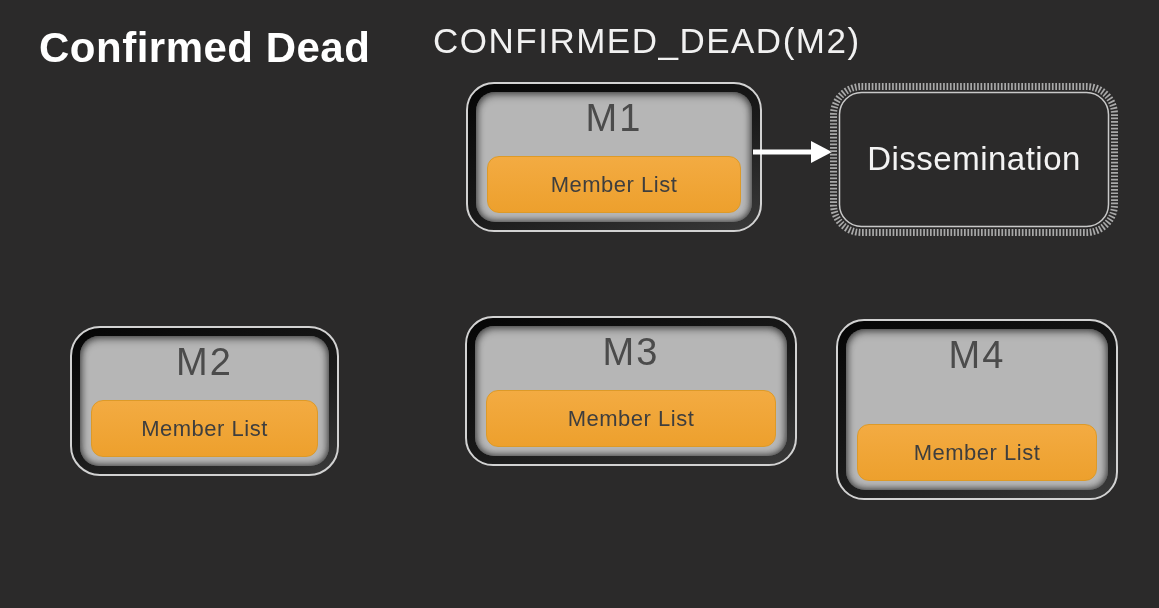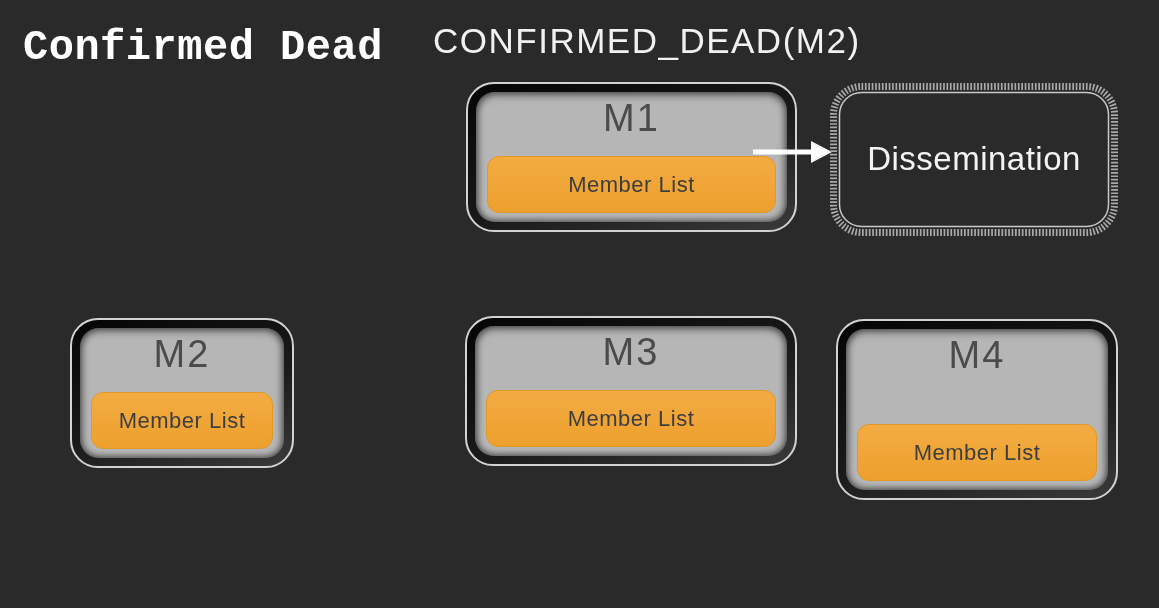--- a/index.html
+++ b/index.html
@@ -2,22 +2,22 @@
 <html><head>
 <meta charset="utf-8">
 <style>
   html,body{margin:0;padding:0;}
   body{
     width:1159px;height:608px;position:relative;overflow:hidden;
     background:#2b2a2a;
     font-family:"Liberation Sans",sans-serif;
   }
   .slide-title{
-    position:absolute;left:23px;top:24px;
-    font-family:Liberation Mono, monospace;
+    position:absolute;left:39px;top:24px;
+    font-family:Liberation Sans, sans-serif;
     font-weight:bold;font-size:42px;color:#ffffff;
     letter-spacing:0.5px;white-space:nowrap;
   }
   .state-label{
     position:absolute;left:433px;top:21px;
     font-size:35px;color:#f1f1f1;font-weight:400;
     letter-spacing:1.5px;white-space:nowrap;text-align:right;
   }
   
   .member-box{
@@ -55,21 +55,21 @@
     text-align:center;
   }
   .connector-arrow{position:absolute;left:749px;top:136px;}
 </style>
 </head>
 <body style="background: rgb(43, 42, 42);">
 
 <div class="slide-title">Confirmed Dead</div>
 <div class="state-label">CONFIRMED_DEAD(M2)</div>
 
-<div class="member-box" style="left:466px;top:82px;width:331px;height:150px;">
+<div class="member-box" style="left:466px;top:82px;width:296px;height:150px;">
   <div class="member-inner">
     <div class="member-id">M1</div>
     <button class="member-list-btn">Member List</button>
   </div>
 </div>
 
 <svg class="connector-arrow" width="84" height="32" viewBox="0 0 84 32">
   <line x1="4" y1="16" x2="63" y2="16" stroke="#ffffff" stroke-width="5"></line>
   <polygon points="62,5 83,16 62,27" fill="#ffffff"></polygon>
 </svg>
@@ -77,21 +77,21 @@
 <div class="dissemination-box">
   <svg class="diss-border" width="290" height="155" viewBox="0 0 290 155">
     <rect x="4.5" y="4.5" width="281" height="146" rx="28" fill="none" stroke="#a9a9a9" stroke-width="7" stroke-dasharray="1.7 1.7"></rect>
     <rect x="10.5" y="10.5" width="269" height="134" rx="22" fill="none" stroke="#c9c9c9" stroke-width="1.5"></rect>
   </svg>
   <div class="diss-label">
     <span>Dissemination</span>
   </div>
 </div>
 
-<div class="member-box" style="left:70px;top:318px;width:224px;height:150px;">
+<div class="member-box" style="left:70px;top:326px;width:269px;height:150px;border-radius:30px;">
   <div class="member-inner">
     <div class="member-id">M2</div>
     <button class="member-list-btn">Member List</button>
   </div>
 </div>
 
 <div class="member-box" style="left:465px;top:316px;width:332px;height:150px;">
   <div class="member-inner">
     <div class="member-id">M3</div>
     <button class="member-list-btn">Member List</button>

